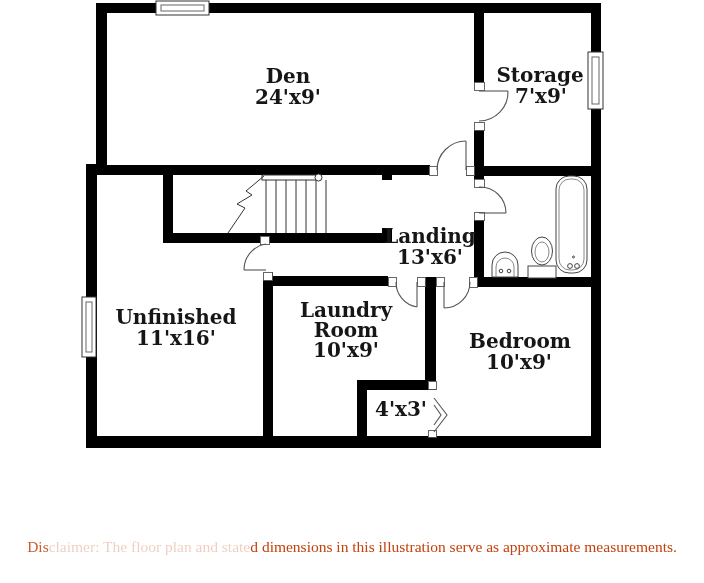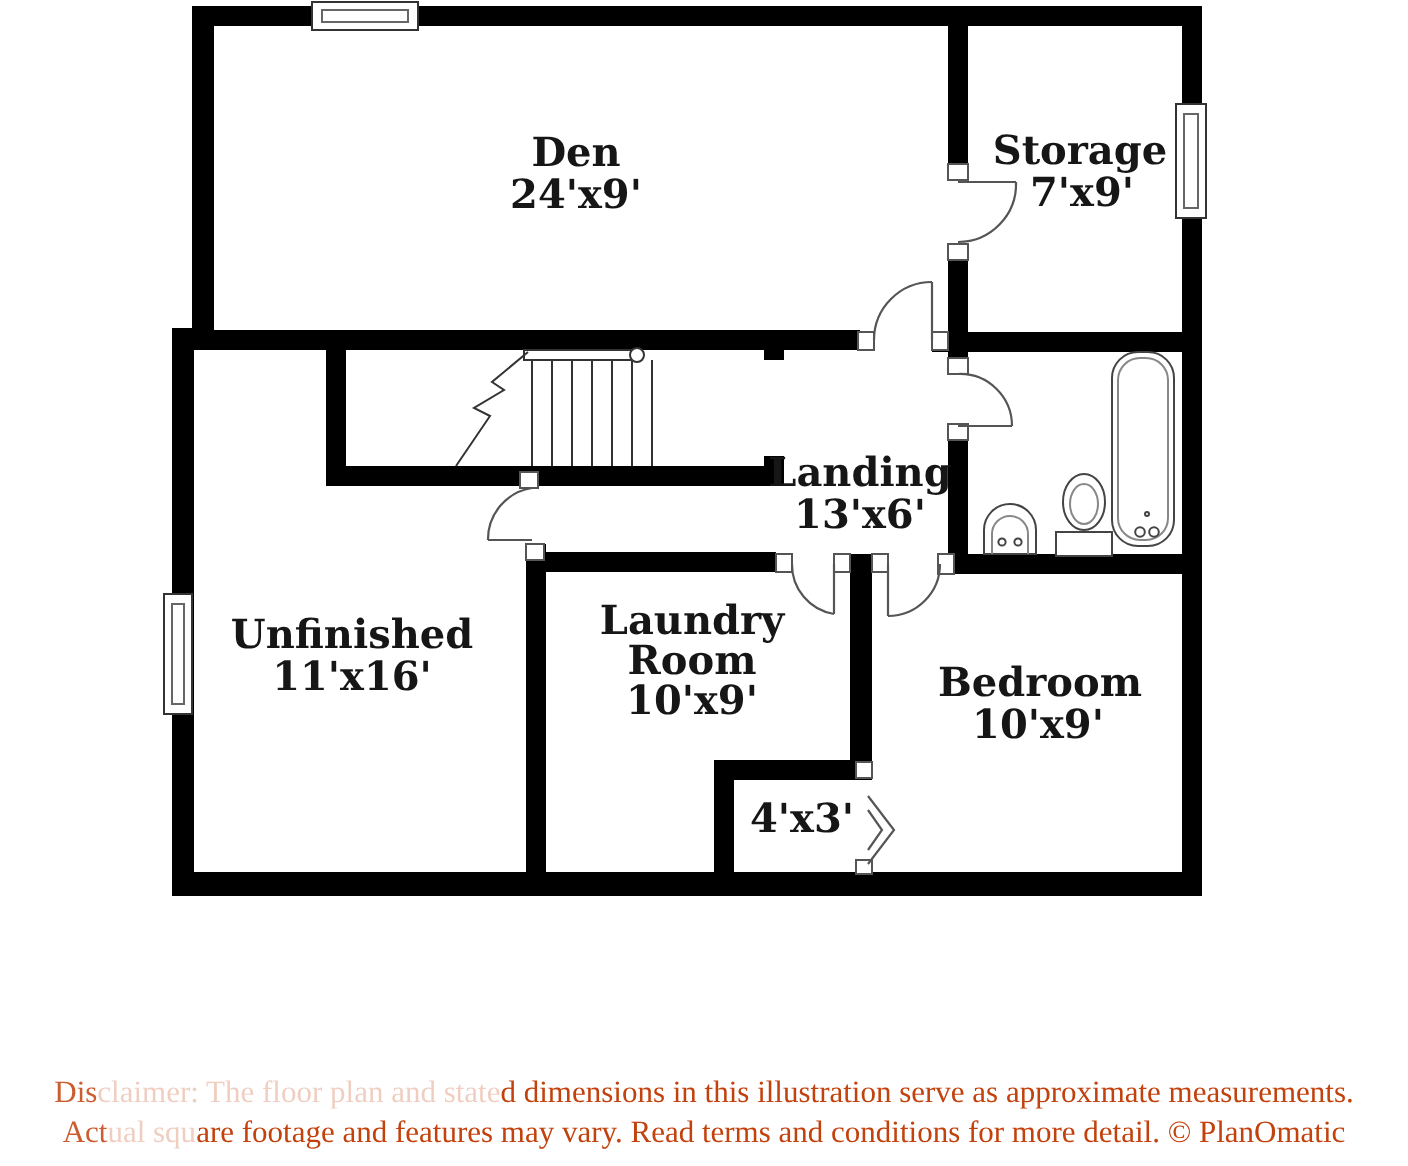--- a/index.html
+++ b/index.html
@@ -177,16 +177,15 @@
 
     <text class="room-label" x="520" y="348">Bedroom</text>
     <text class="room-label" x="519" y="369">10'x9'</text>
 
     <text class="room-label" x="401" y="416">4'x3'</text>
   </g>
 </svg>
 
   <div class="disclaimer">
     <div><span class="fade1">Dis</span><span class="fade2">claimer: The floor plan and state</span><span>d dimensions in this illustration serve as approximate measurements.</span></div>
-    <div><span class="fade1">Act</span><span class="fade2">ual squ</span><span>are footage and features may vary. Read terms and conditions for more detail. © PlanOmatic</span></div>
   </div>
 
 </div>
 
 </body></html>

